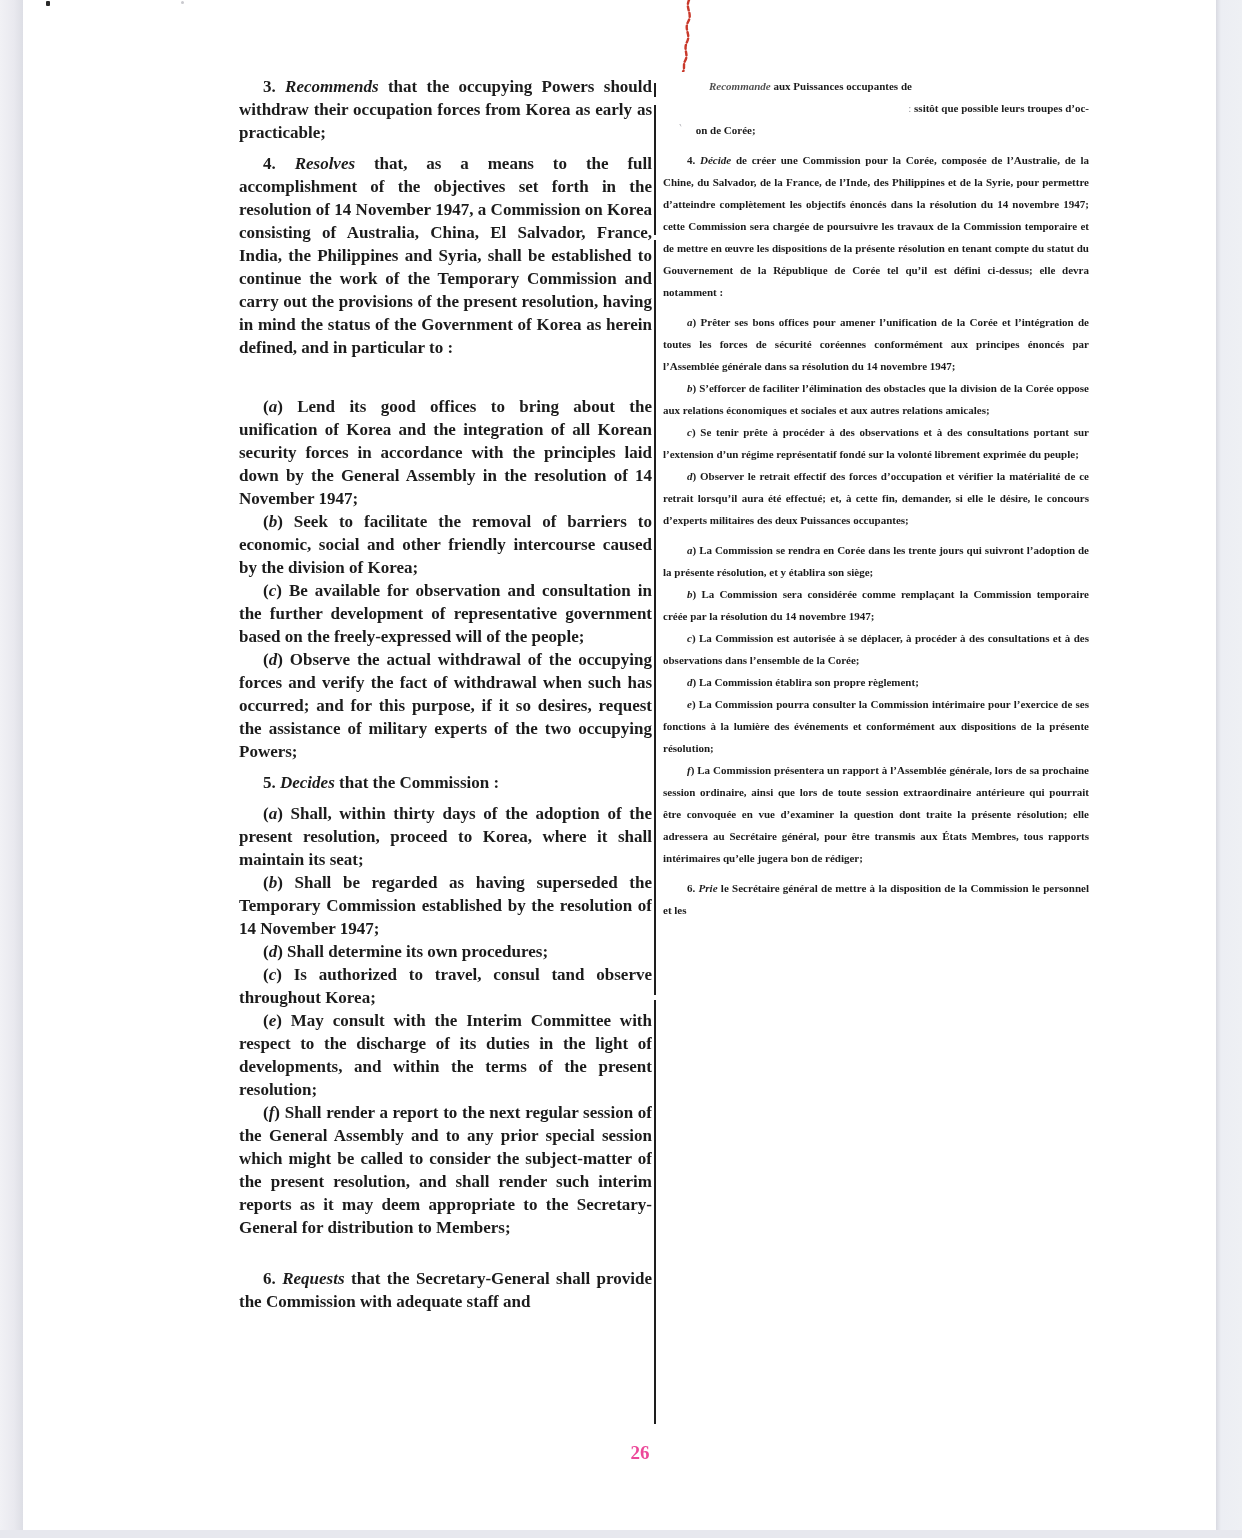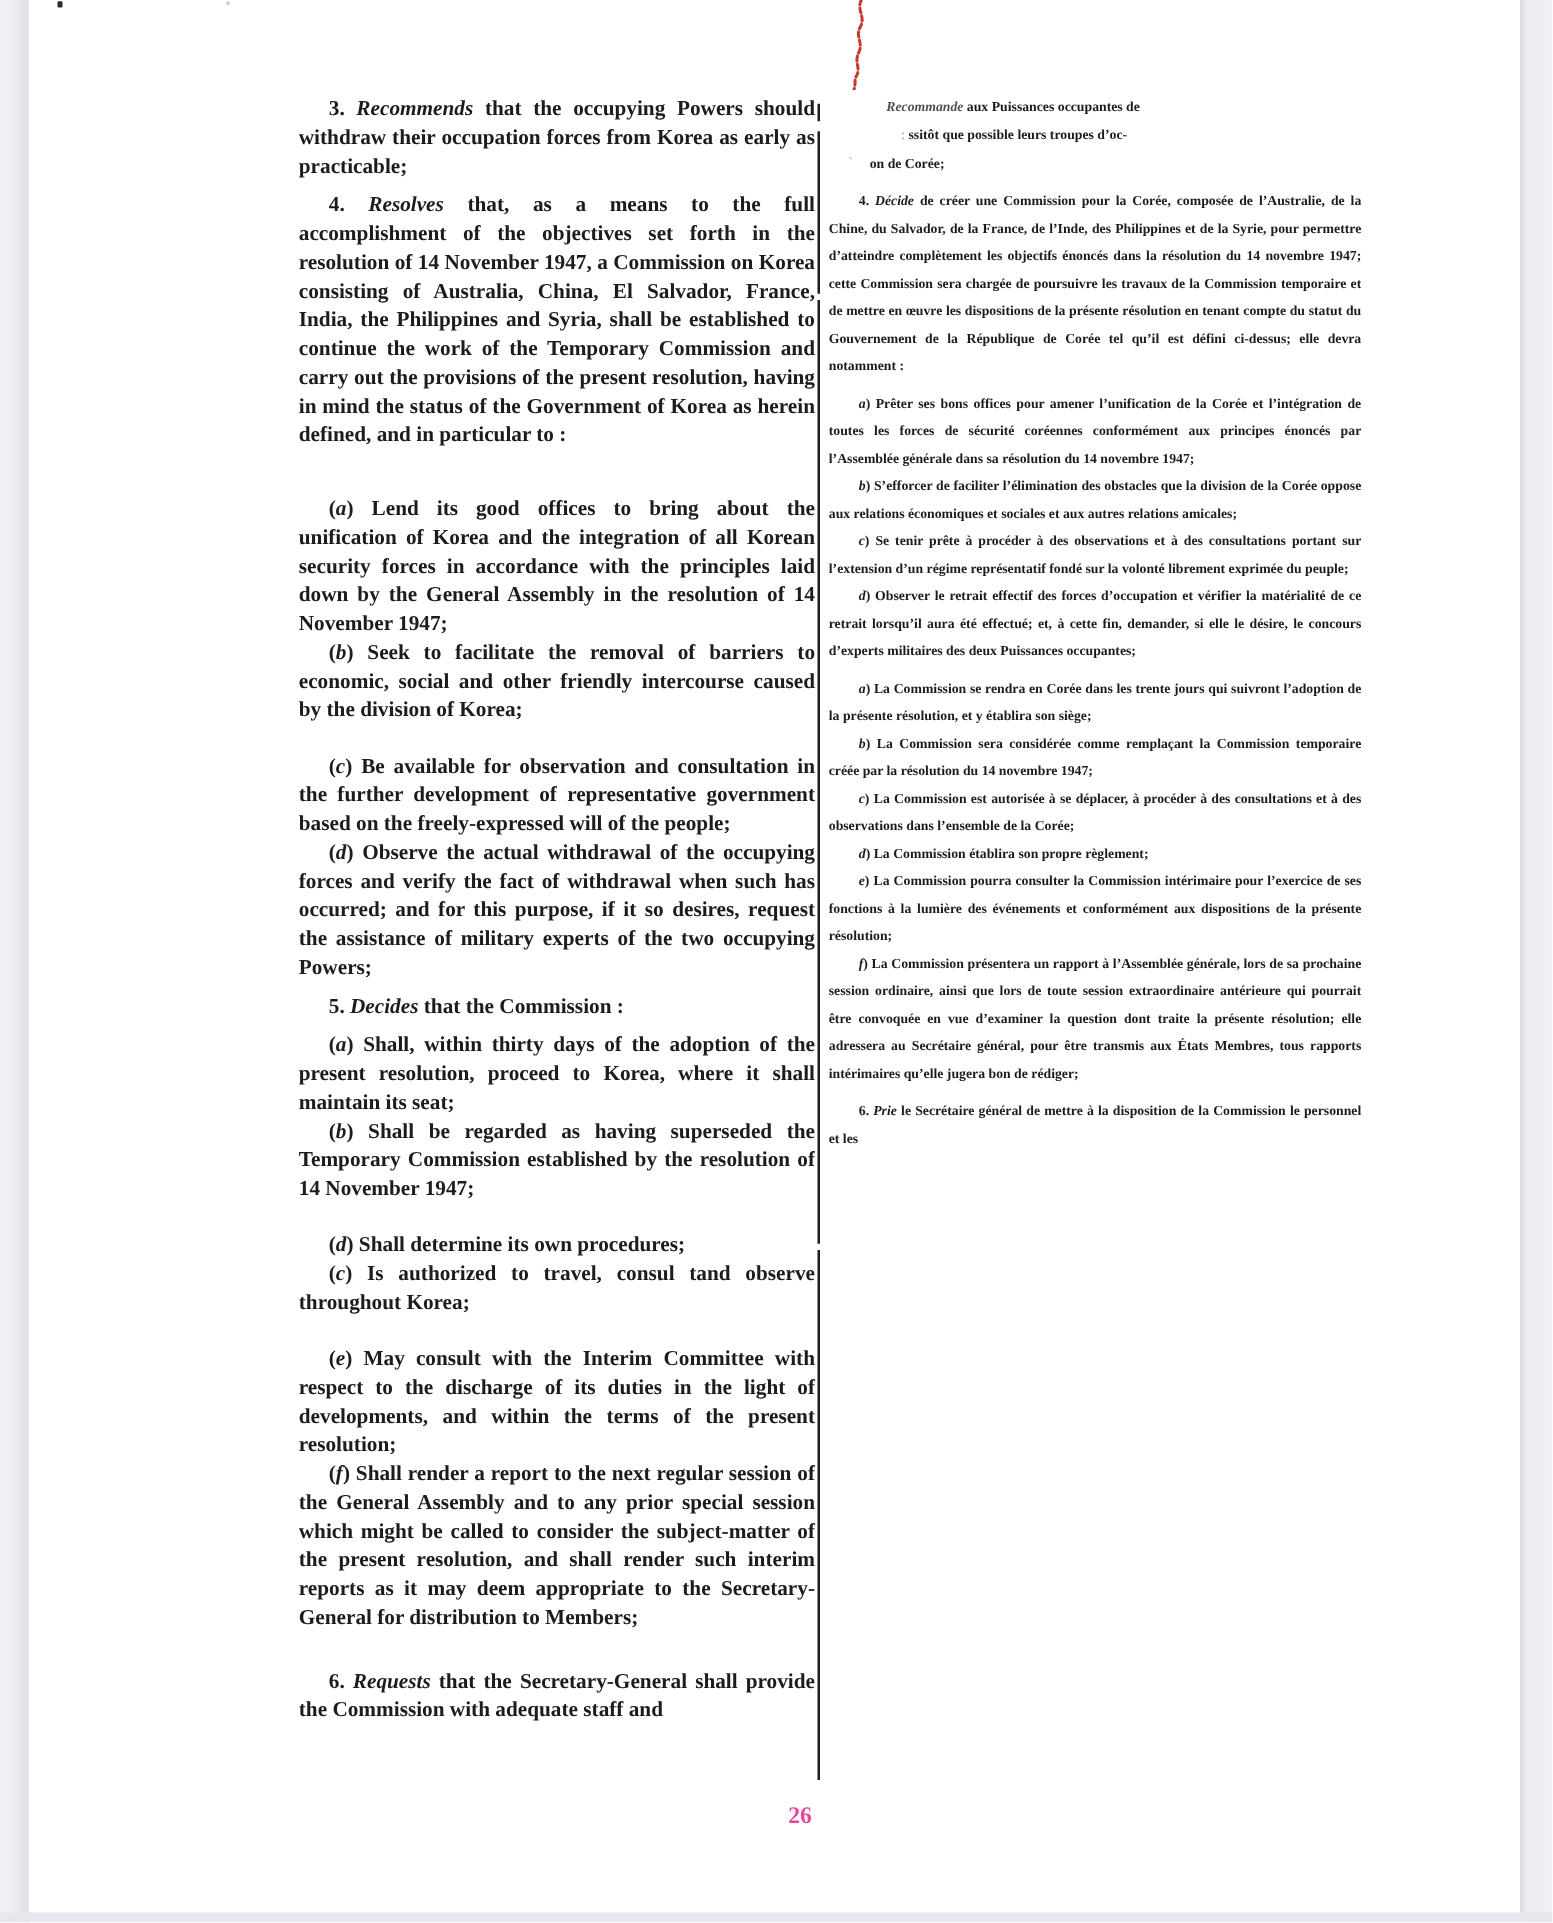--- a/index.html
+++ b/index.html
@@ -54,31 +54,31 @@
     position: absolute; top: 75px;
     text-align: justify;
     font-weight: 700;
     overflow: hidden;
   }
   .col-en { left: 239px; width: 413px; height: 1365px; font-size: 17px; line-height: 23px; }
   .col-fr { left: 663px; width: 426px; height: 1365px; font-size: 11px; line-height: 22px; }
 
   .para { margin: 0; text-indent: 24px; }
   .m1 { margin-top: 8px; }
-  .m2 { margin-top: 22px; }
+  .m2 { }
   .m3 { margin-top: 36px; }
   .m4 { margin-top: 28px; }
 
   .para i { font-style: italic; }
 
   
   .fr-intro { margin: 0; }
   .fr-line { text-align: left; white-space: nowrap; }
   .fr-line-1 { padding-left: 46px; }
-  .fr-line-2 { padding-left: 58px; }
+  .fr-line-2 { padding-left: 58px; text-align: right; }
   .fr-line-3 { padding-left: 50px; }
   .faded { opacity: 0.78; }
   .fr-line-2::before { content: ": "; color: #9a9aa0; font-weight: 400; }
   .fr-line-3::before { content: "\2035"; color: #b5b5bb; font-weight: 400; margin-right: 14px; margin-left: -34px; font-size: 12px; }
 
   .page-number {
     position: absolute; left: 600px; top: 1442px; width: 80px;
     text-align: center; font-size: 19px; font-weight: 700; color: #ec4899;
   }
 </style>

